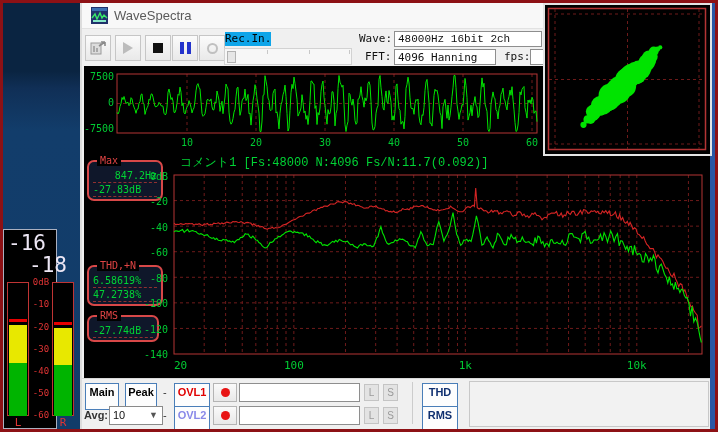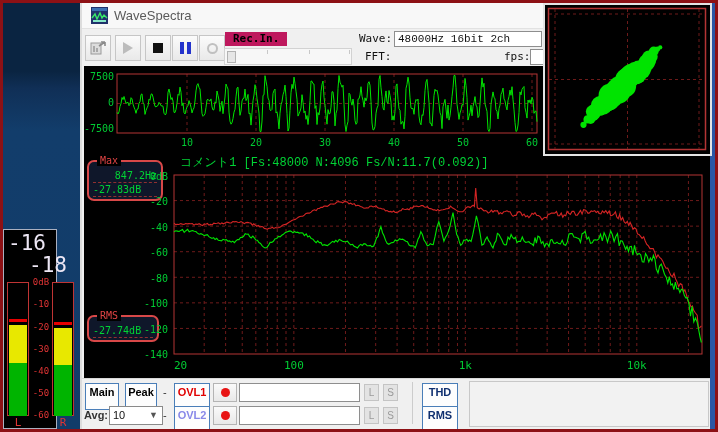--- a/index.html
+++ b/index.html
@@ -30,22 +30,22 @@
   .title-text{position:absolute;left:32px;top:5px;font-size:13px;color:#5a5a5a;}
   .toolbar{position:absolute;left:0;top:25px;width:100%;height:40px;background:#f0f0f0;
            border-top:1px solid #e2e2e2;}
   .tbtn{position:absolute;top:6px;width:26px;height:26px;background:linear-gradient(#fbfbfb,#e9e9e9);
         border:1px solid #c6c6c6;display:flex;align-items:center;justify-content:center;}
   .tri{width:0;height:0;border-left:10px solid #bcbcbc;border-top:6px solid transparent;border-bottom:6px solid transparent;}
   .sq{width:10px;height:10px;background:#111;}
   .pause-bars{display:flex;gap:3px;}
   .pause-bars i{display:block;width:4px;height:12px;background:#2333cc;}
   .circ{width:11px;height:11px;border:2px solid #c0c0c0;border-radius:50%;}
-  .rec-label{position:absolute;left:143px;top:3px;background:#be185d;color:#000;font-size:11px;
-             font-weight:bold;padding:0 8px;line-height:14px;}
+  .rec-label{position:absolute;left:143px;top:3px;background:#0ea5e9;color:#000;font-size:11px;
+             font-weight:normal;padding:0 0;line-height:14px;}
   .pos-slider{position:absolute;left:142px;top:19px;width:128px;height:17px;background:#f7f7f7;
               border:1px solid #d2d2d2;}
   .pos-thumb{position:absolute;left:2px;top:2px;width:9px;height:12px;background:#e6e6e6;border:1px solid #b2b2b2;}
   .pos-tick{position:absolute;top:1px;width:1px;height:4px;background:#c8c8c8;}
   .io-label{position:absolute;font-size:11px;color:#111;}
   .io-field{position:absolute;height:16px;background:#fff;border:1px solid #8e8e8e;
             font-size:11px;color:#111;padding:1px 3px;white-space:nowrap;overflow:hidden;}
 
   
   .wave-panel{position:absolute;left:2px;top:63px;width:459px;height:86px;background:#000;padding-left:16px;}
@@ -155,20 +155,21 @@
       <div class="pos-slider">
         <span class="pos-tick" style="left:42px;"></span>
           <span class="pos-tick" style="left:84px;"></span>
           <span class="pos-tick" style="left:124px;"></span>
         <span class="pos-thumb"></span>
       </div>
 
       <div class="io-label mono" style="left:277px;top:3px;">Wave:</div>
       <div class="io-field mono" style="left:312px;top:2px;width:148px;font-family:Liberation Mono, monospace;">48000Hz 16bit 2ch</div>
       <div class="io-label mono" style="left:283px;top:21px;">FFT:</div>
+      <div class="io-field mono" style="left:312px;top:20px;width:102px;">4096 Hanning</div>
       <div class="io-label mono" style="left:422px;top:21px;">fps:</div>
       <div class="io-field mono" style="left:448px;top:20px;width:32px;text-align:right;">18</div>
     </div>
 
     <div class="wave-panel">
       <div class="wave-ylbl mono" style="top:5px;">7500</div>
       <div class="wave-ylbl mono" style="top:31px;">0</div>
       <div class="wave-ylbl mono" style="top:57px;">-7500</div>
       <svg id="wave-svg" width="424" height="80" style="position:absolute;left:32px;top:2px;">
           <line x1="71" y1="6" x2="71" y2="65" stroke="#6e1a1a" stroke-dasharray="3,3"></line>
@@ -189,20 +190,25 @@
         </svg>
     </div>
 
     <div class="spec-panel">
       <div class="spec-title mono">コメント1  [Fs:48000 N:4096 Fs/N:11.7(0.092)]</div>
 
       <div class="redbox" style="top:8px;width:76px;">
         <span class="boxlabel mono">Max</span>
         <div class="val mono" style="text-align:right;">847.2Hz</div>
         <div class="val mono">-27.83dB</div>
+      </div>
+      <div class="redbox" style="top:113px;width:76px;">
+        <span class="boxlabel mono">THD,+N</span>
+        <div class="val mono">6.58619%</div>
+        <div class="val mono">47.2738%</div>
       </div>
       <div class="redbox" style="top:163px;width:72px;">
         <span class="boxlabel mono">RMS</span>
         <div class="val mono">-27.74dB</div>
       </div>
 
       <div class="spec-ylbl mono" style="top:19px;">0dB</div>
       <div class="spec-ylbl mono" style="top:44px;">-20</div>
       <div class="spec-ylbl mono" style="top:70px;">-40</div>
       <div class="spec-ylbl mono" style="top:95px;">-60</div>

